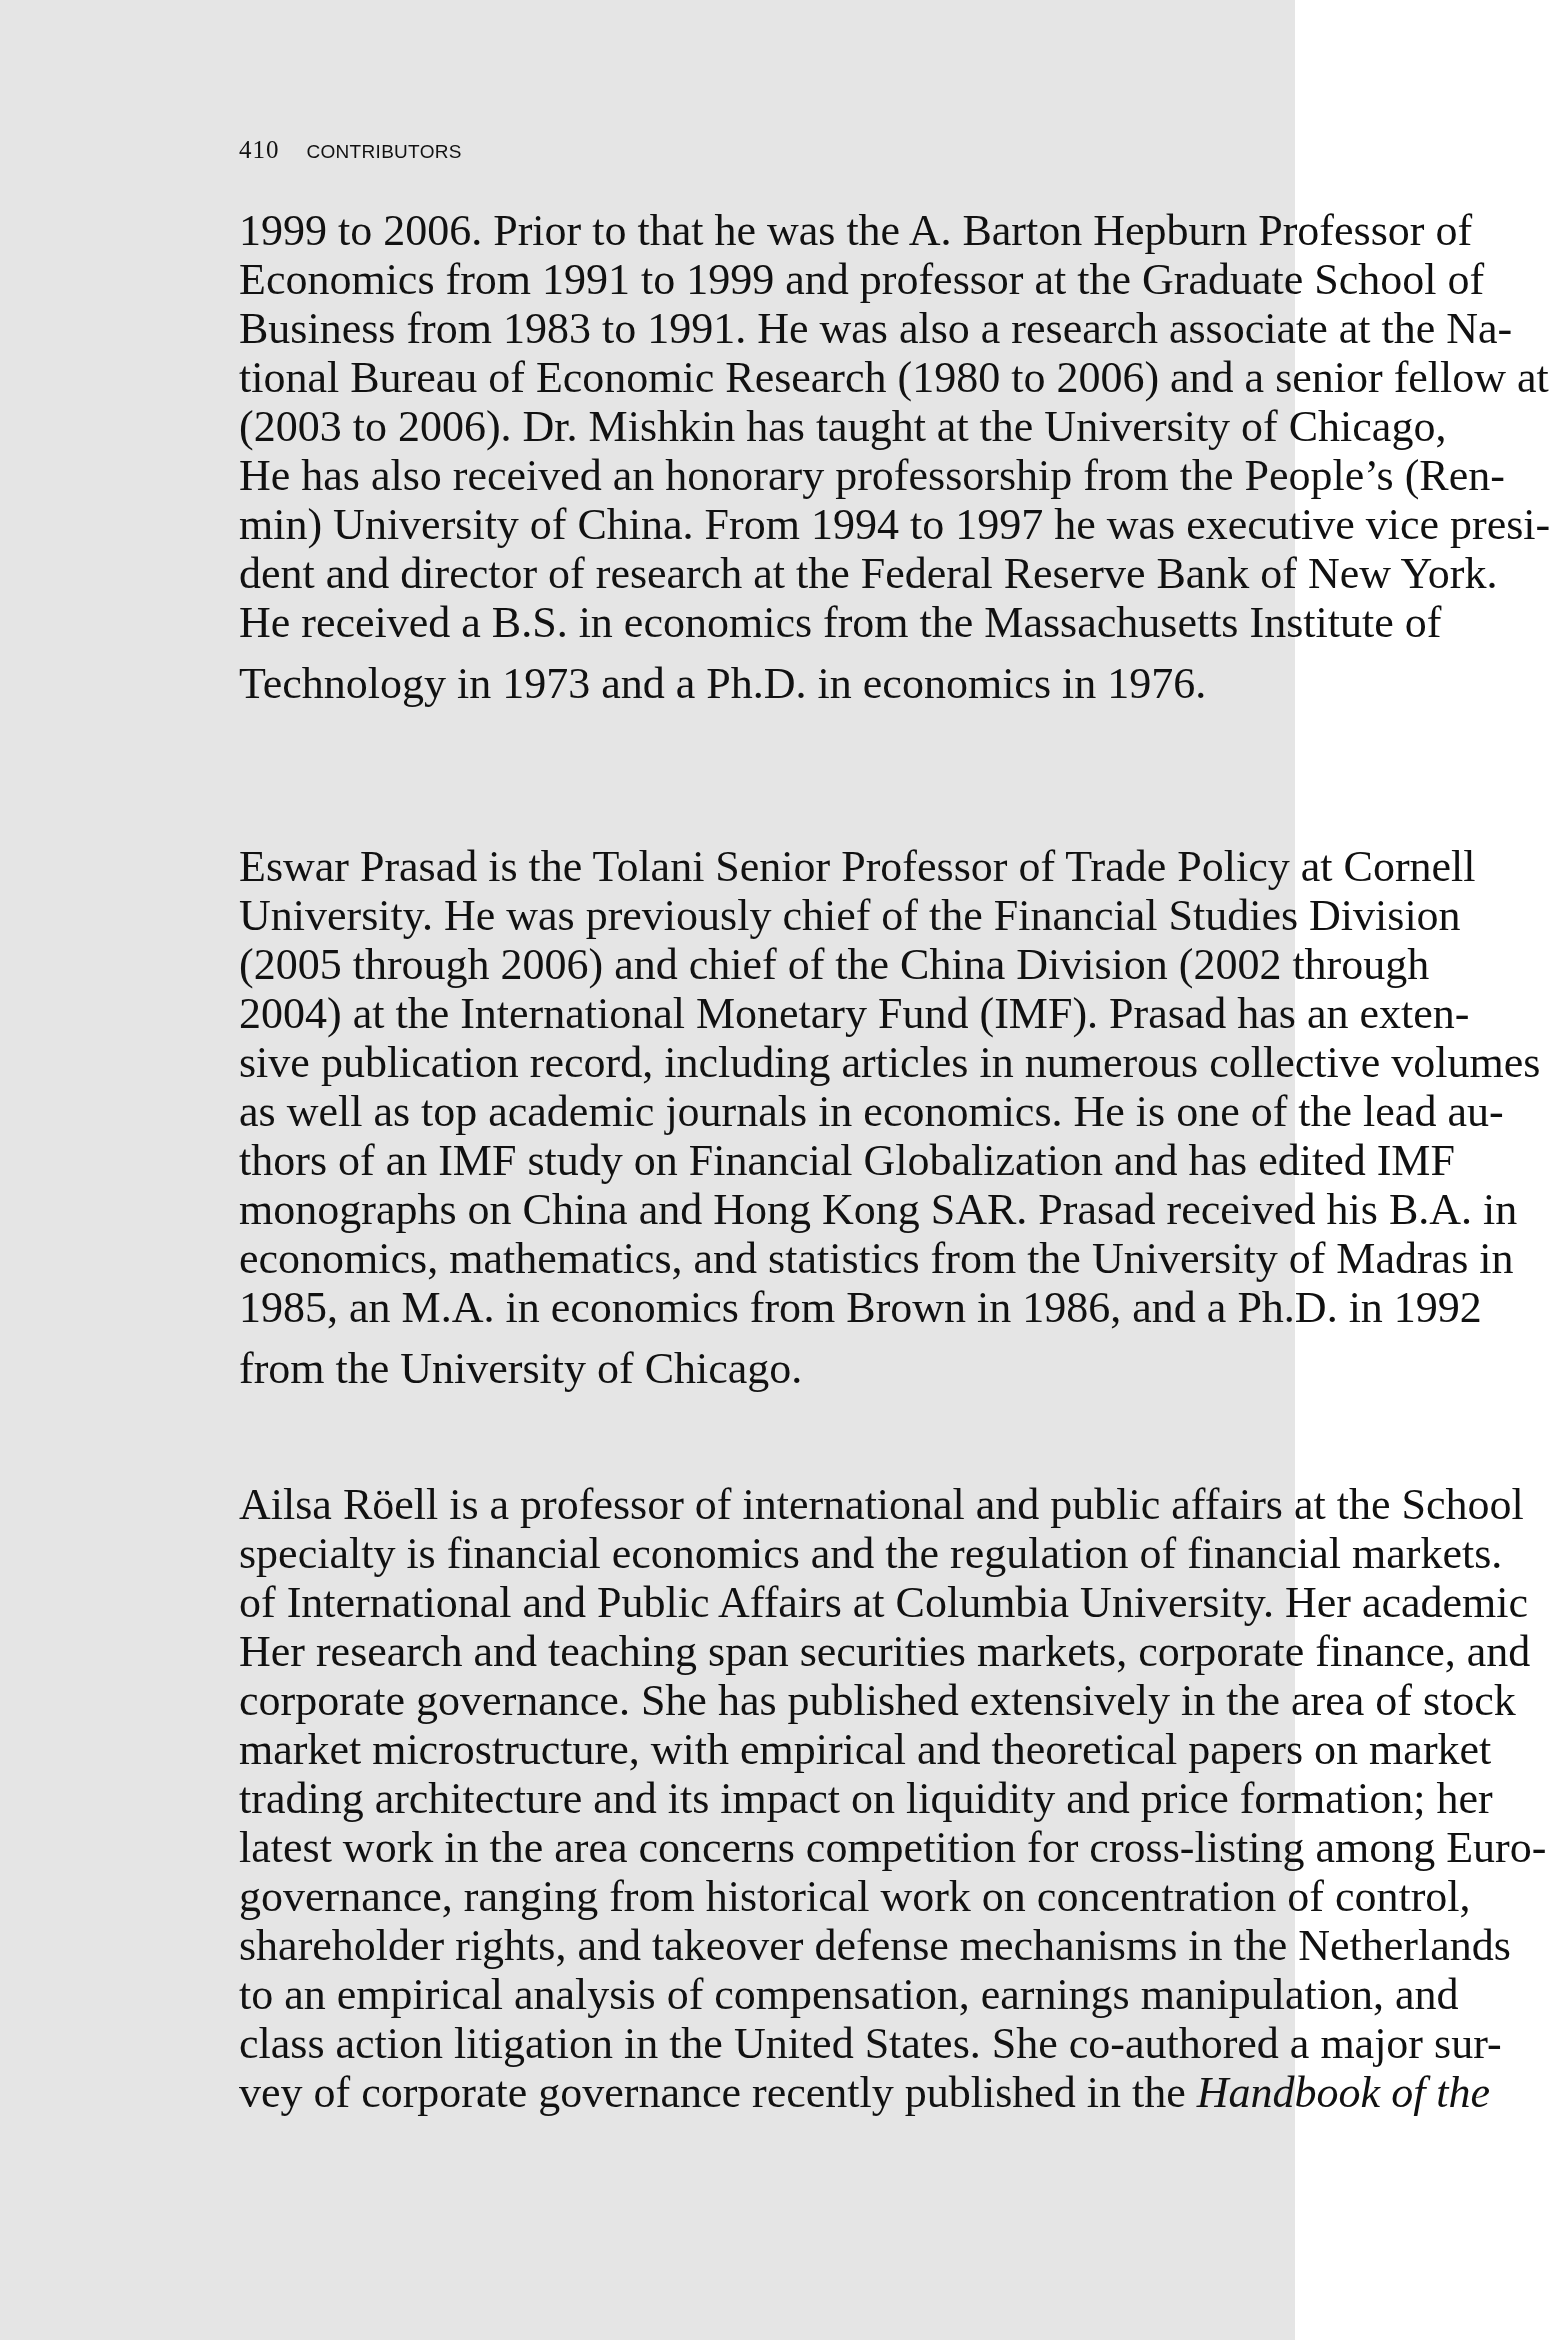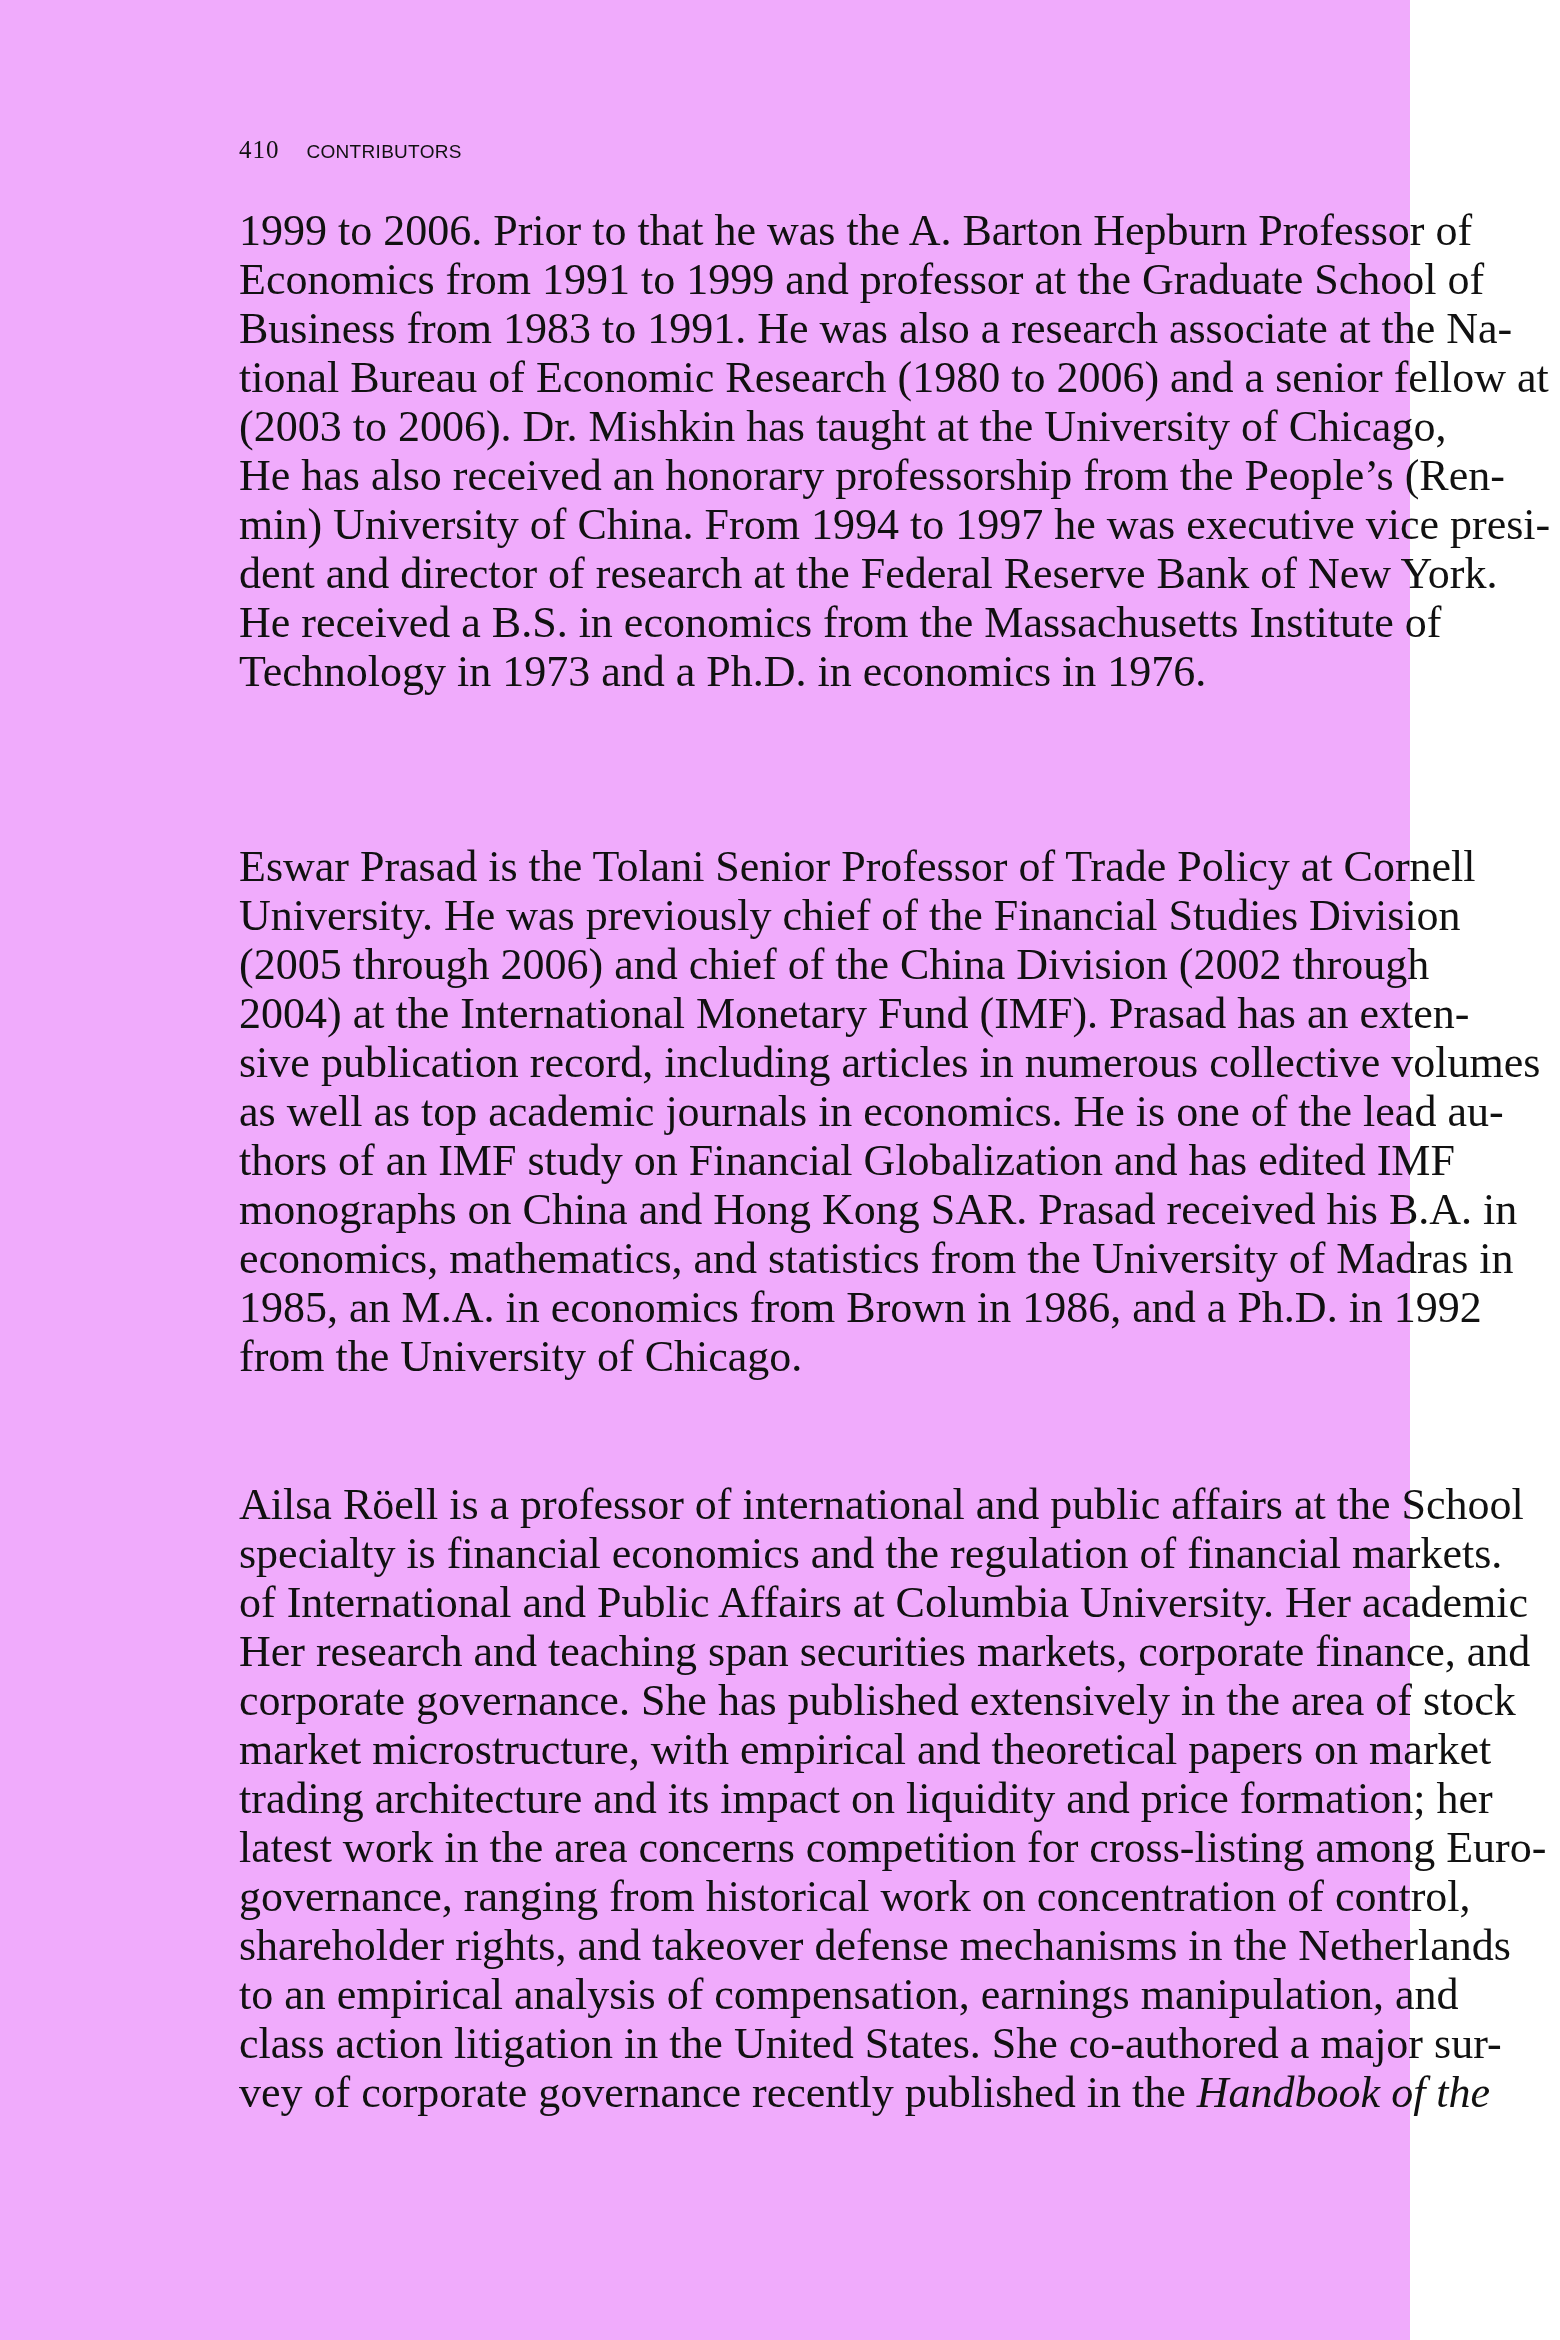--- a/index.html
+++ b/index.html
@@ -1,28 +1,28 @@
 <!DOCTYPE html>
 <html><head>
 <meta charset="utf-8">
 <style>
   html, body { margin: 0; padding: 0; background: #ffffff; }
   body { width: 1561px; height: 2341px; position: relative; overflow: hidden; }
-  .page { position: absolute; left: 0; top: 0; width: 1410px; height: 2341px; background: #f0abfc; }
+  .page { position: absolute; left: 0; top: 0; width: 1295px; height: 2341px; background: #e5e5e5; }
   .running-head { position: absolute; left: 239px; top: 136px; height: 29px; font-family: "DejaVu Sans", sans-serif; color: #111; }
   .folio { font-family: "Liberation Serif", serif; font-size: 25px; letter-spacing: 1px; }
   .section { font-family: "Liberation Sans", sans-serif; font-size: 19px; margin-left: 27px; letter-spacing: 0.3px; }
   .para { position: absolute; left: 239px; width: 1128px; }
   .line {
     display: block; height: 49px; line-height: 49px;
     font-family: "Liberation Serif", serif; font-size: 44px; color: #111;
     white-space: nowrap; overflow: visible;
     text-align: justify; text-align-last: justify;
   }
-  .line.last { text-align-last: left; }
+  .line.last { text-align-last: left; margin-top: 12px; }
   .name { font-weight: normal; }
   .ital { font-style: italic; }
   #p1 { top: 206px; }
   #p2 { top: 842px; }
   #p3 { top: 1480px; }
 </style>
 </head>
 <body>
 
 <div class="page">

